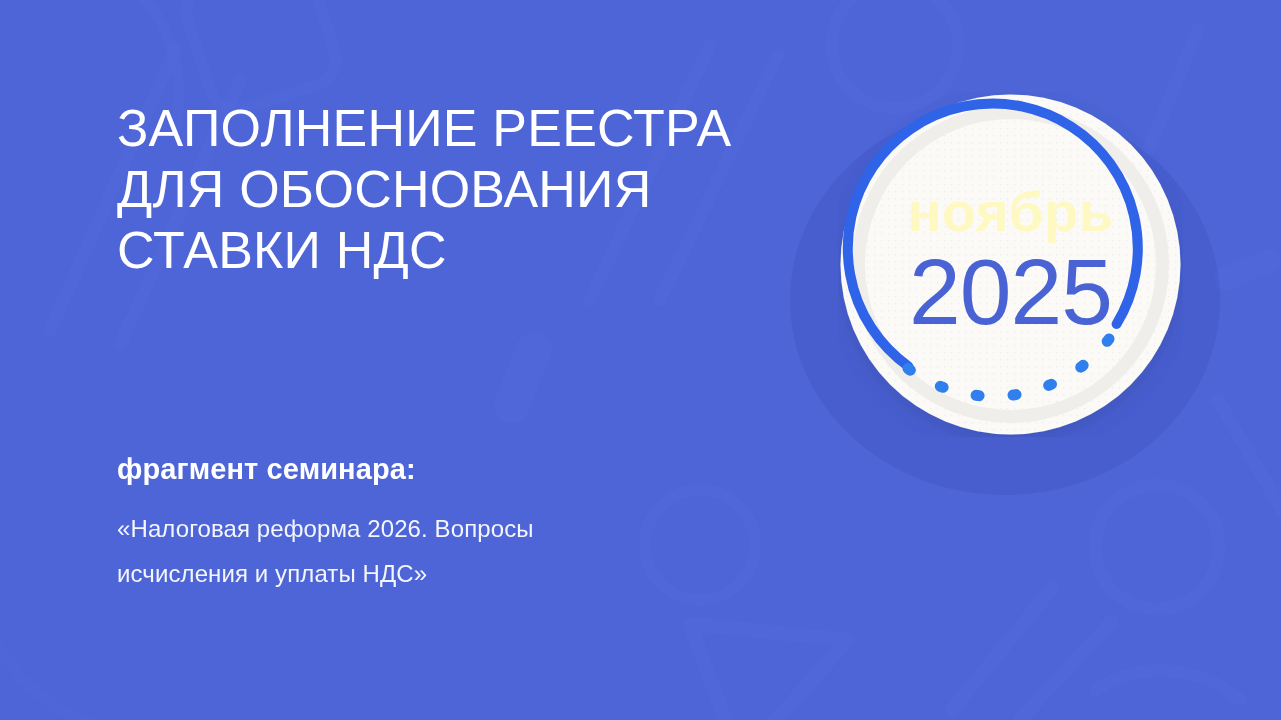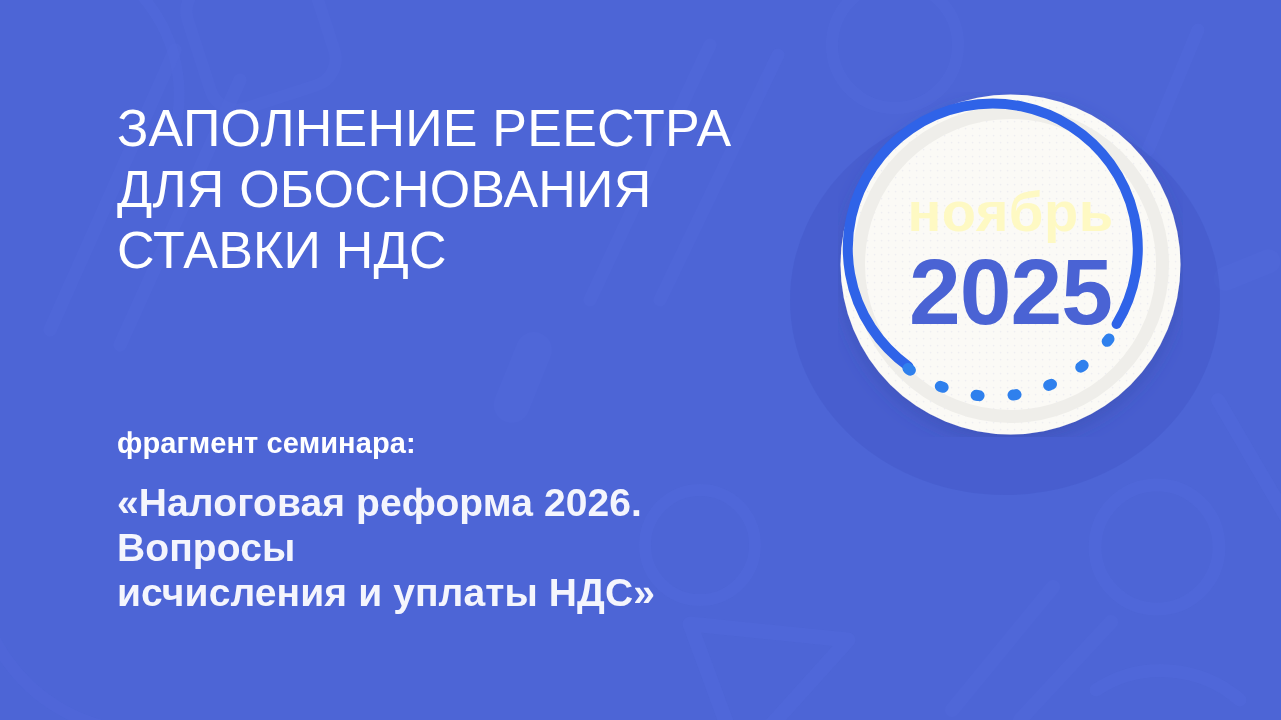--- a/index.html
+++ b/index.html
@@ -48,39 +48,39 @@
     font-size: 52px;
     font-weight: 400;
     line-height: 61px;
     letter-spacing: 0.2px;
     text-transform: uppercase;
     white-space: pre-line;
   }
 
   .subtitle-block {
     position: absolute;
-    top: 424px;
+    top: 450px;
     left: 0;
     width: 660px;
   }
 
   .subtitle-label {
     margin: 0;
     color: #ffffff;
     font-size: 29px;
     font-weight: 700;
     line-height: 38px;
     letter-spacing: 0.1px;
   }
 
   .subtitle-name {
     margin: 18px 0 12px 0;
     color: #f4f5fd;
-    font-size: 39px;
-    font-weight: 700;
+    font-size: 24px;
+    font-weight: 400;
     line-height: 45px;
     letter-spacing: 0.1px;
     white-space: pre-line;
   }
 
   
   .badge {
     position: absolute;
     left: 838px;
     top: 92px;
@@ -105,21 +105,21 @@
     font-size: 56px;
     font-weight: 700;
     line-height: 1;
     letter-spacing: 0.5px;
   }
 
   .badge-year {
     margin-top: 6px;
     color: #4a63d4;
     font-size: 93px;
-    font-weight: 700;
+    font-weight: 400;
     line-height: 1;
     letter-spacing: -1px;
   }
 </style>
 </head>
 <body>
 
 <div class="slide">
 
   <svg class="bg-decor" viewBox="0 0 1281 720" preserveAspectRatio="none" aria-hidden="true">

